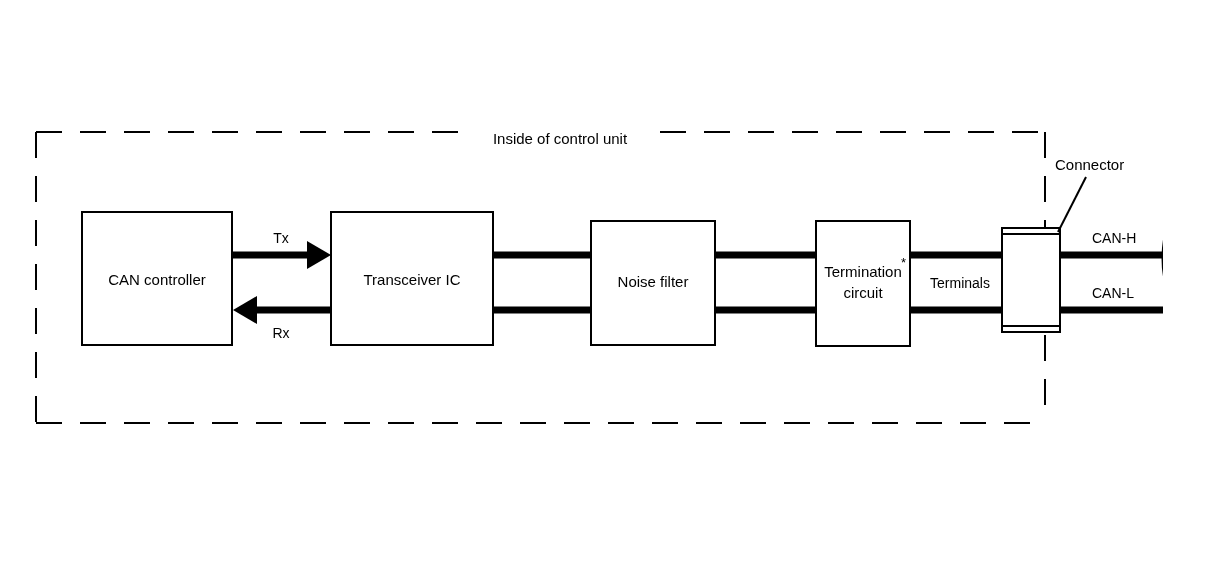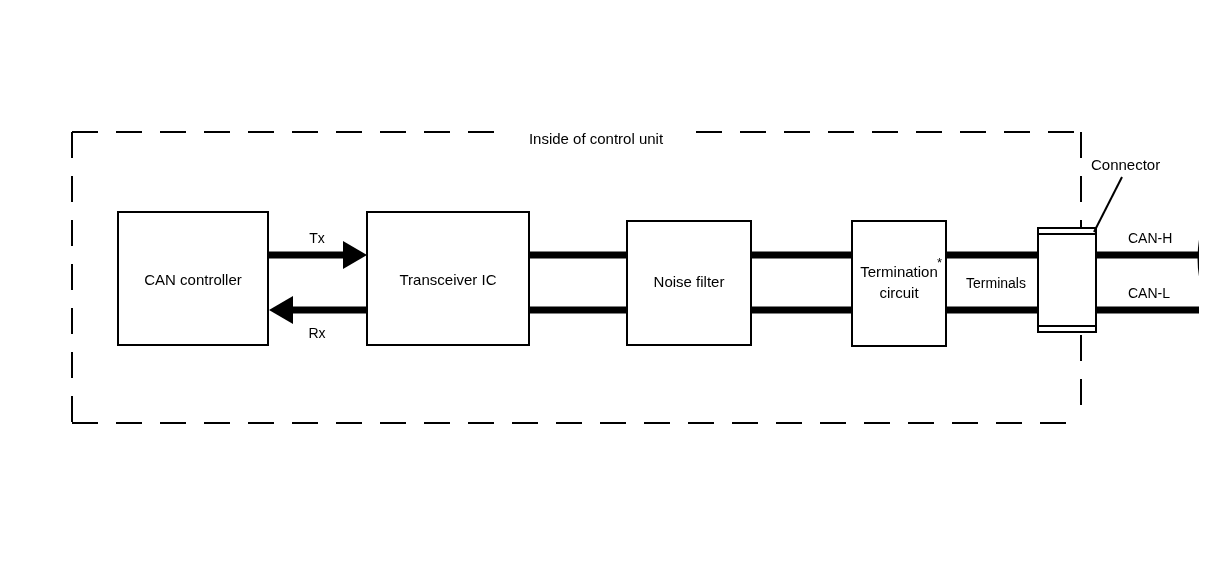--- a/index.html
+++ b/index.html
@@ -9,21 +9,20 @@
   }
   body {
     font-family: "Liberation Sans", sans-serif;
   }
   #stage {
     position: relative;
     width: 1163px;
     height: 582px;
     background: #ffffff;
     overflow: hidden;
-    margin-left: 36px;
   }
   #stage svg {
     position: absolute;
     left: 0;
     top: 0;
   }
   .blk-label {
     font-family: "Liberation Sans", sans-serif;
     font-size: 15px;
     fill: #000000;

